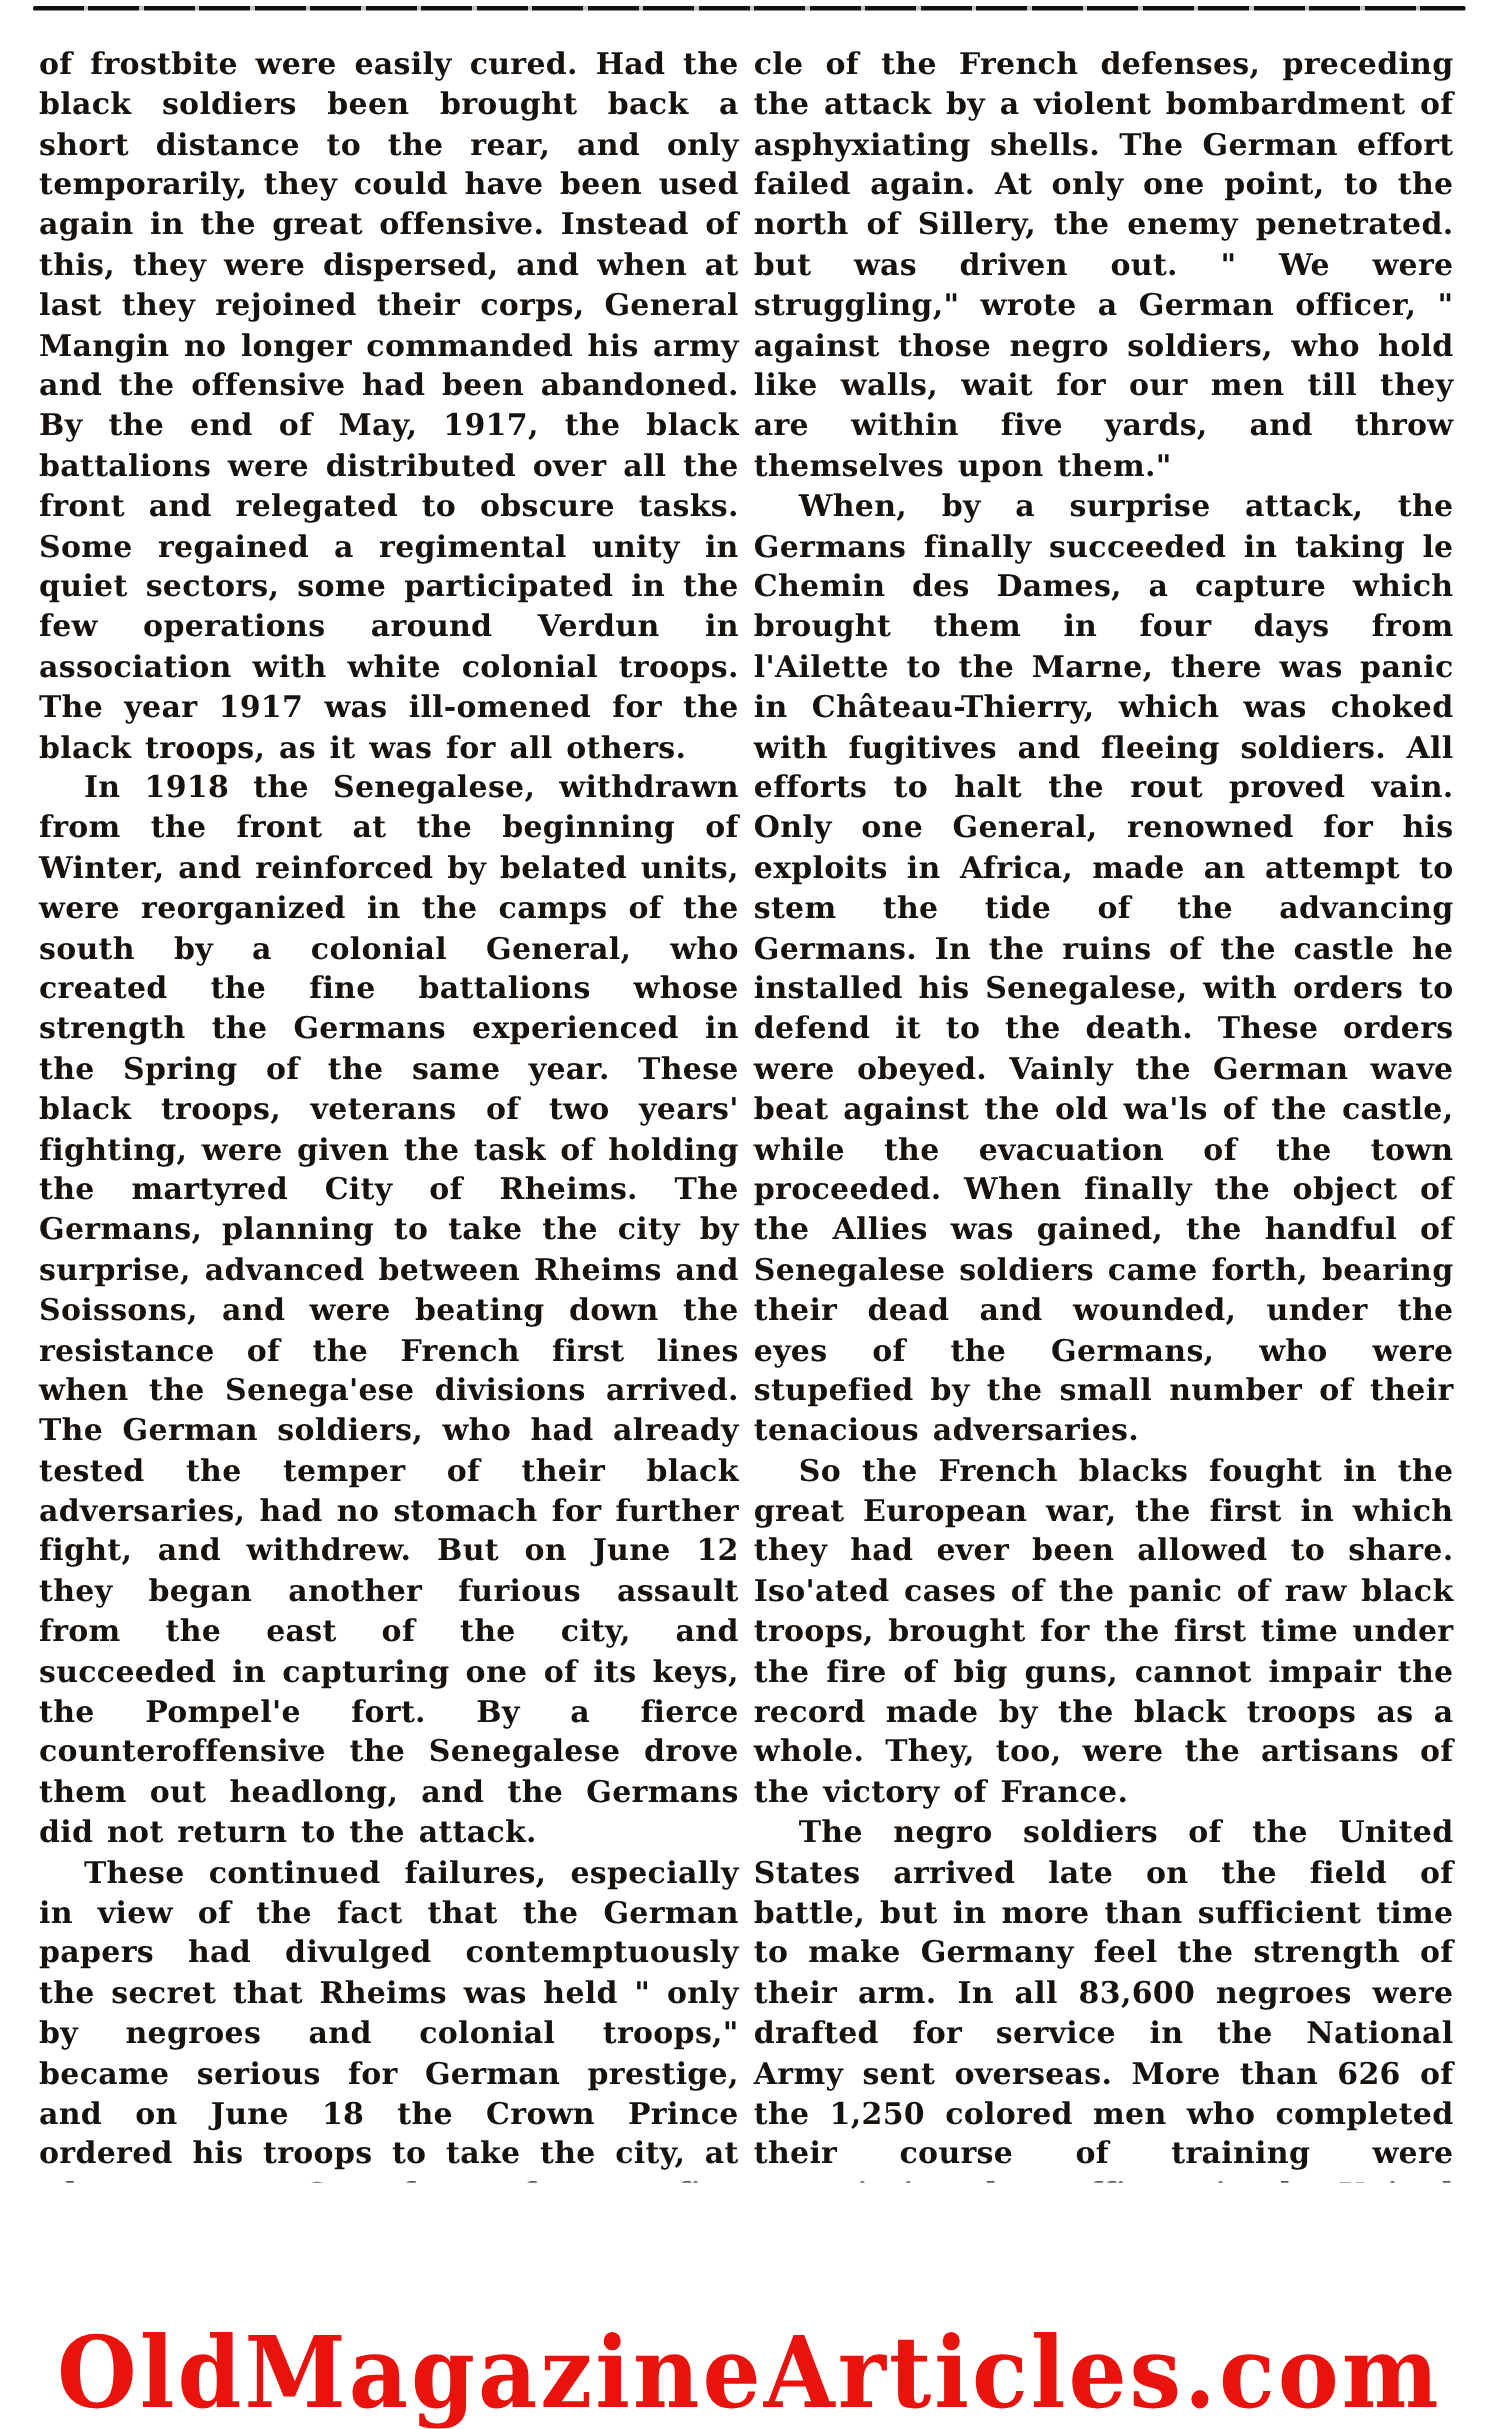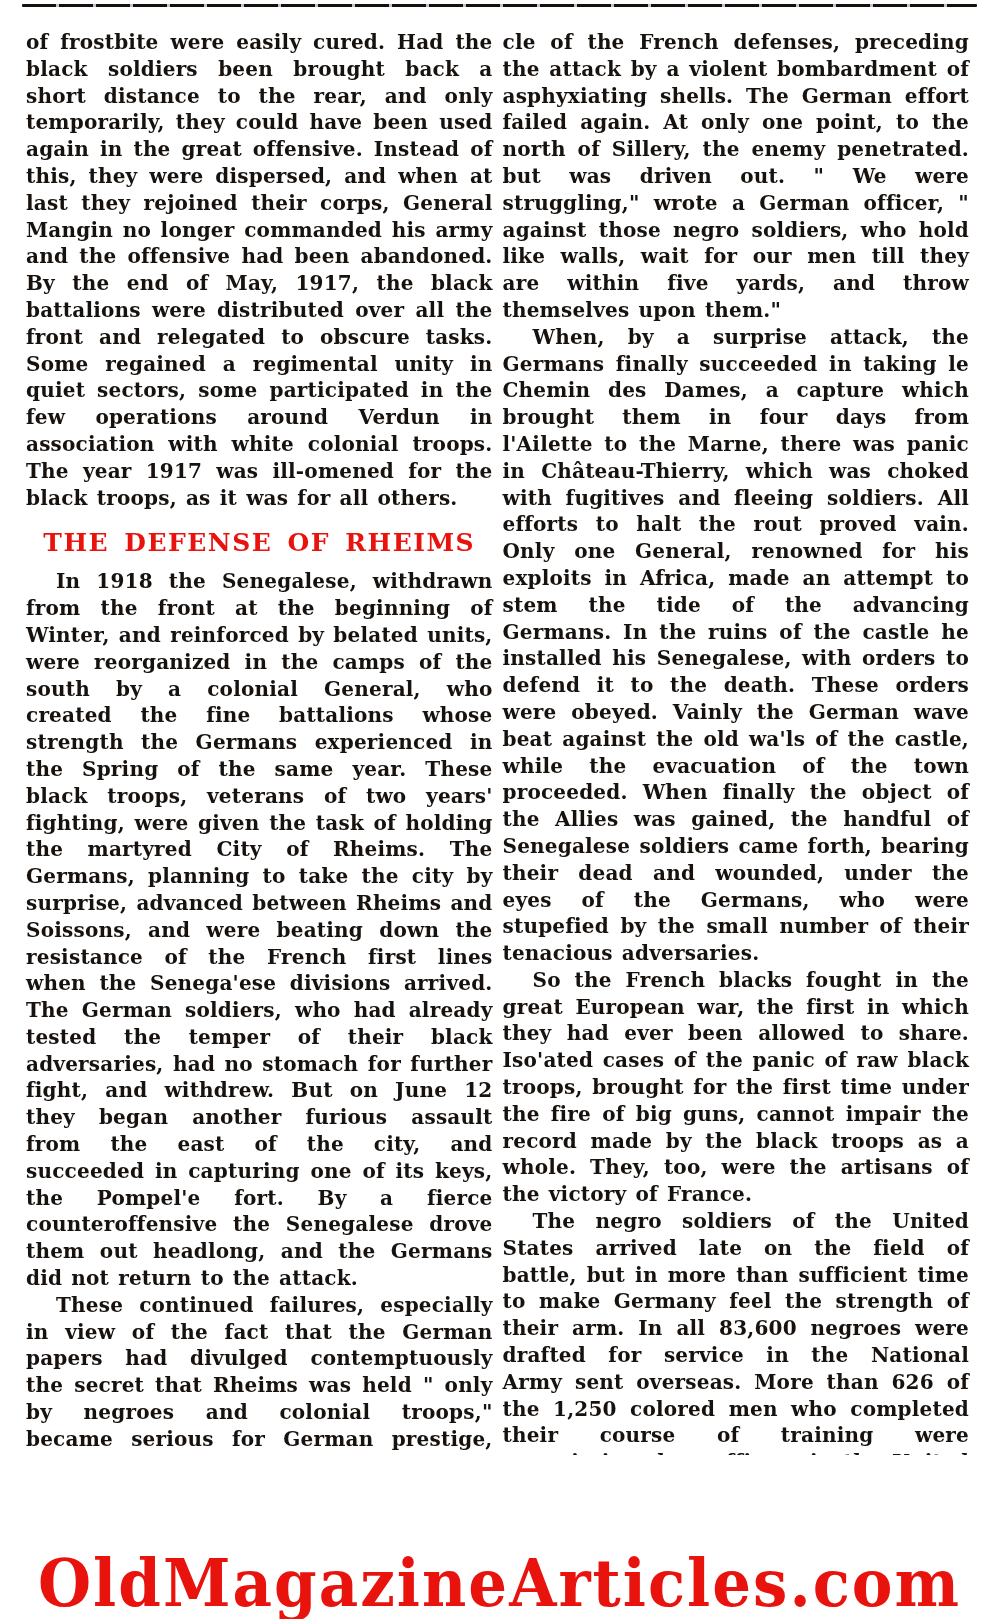--- a/index.html
+++ b/index.html
@@ -109,21 +109,20 @@
 <body>
 
 <div class="page">
 
 
   <div class="head-rule"></div>
 
   <div class="columns">
     <div class="col">
         <p class="para">of frostbite were easily cured.  Had the black soldiers been brought back a short distance to the rear, and only temporarily, they could have been used again in the great offensive.  Instead of this, they were dispersed, and when at last they rejoined their corps, General Mangin no longer commanded his army and the offensive had been abandoned.  By the end of May, 1917, the black battalions were distributed over all the front and relegated to obscure tasks.  Some regained a regimental unity in quiet sectors, some participated in the few operations around Verdun in association with white colonial troops.  The year 1917 was ill-omened for the black troops, as it was for all others.</p>
-        <h2 class="col-heading">THE DEFENSE OF RHEIMS</h2>
         <p class="para indent">In 1918 the Senegalese, withdrawn from the front at the beginning of Winter, and reinforced by belated units, were reorganized in the camps of the south by a colonial General, who created the fine battalions whose strength the Germans experienced in the Spring of the same year.  These black troops, veterans of two years' fighting, were given the task of holding the martyred City of Rheims.  The Germans, planning to take the city by surprise, advanced between Rheims and Soissons, and were beating down the resistance of the French first lines when the Senega'ese divisions arrived.  The German soldiers, who had already tested the temper of their black adversaries, had no stomach for further fight, and withdrew.  But on June 12 they began another furious assault from the east of the city, and succeeded in capturing one of its keys, the Pompel'e fort.  By a fierce counteroffensive the Senegalese drove them out headlong, and the Germans did not return to the attack.</p>
         <p class="para indent">These continued failures, especially in view of the fact that the German papers had divulged contemptuously the secret that Rheims was held " only by negroes and colonial troops," became serious for German prestige, and on June 18 the Crown Prince ordered his troops to take the city, at whatever cost.  On a front of twenty-five kilometers from west to east, three first-line divisions assailed the cir-</p>
       </div>
     <div class="col">
         <p class="para">cle of the French defenses, preceding the attack by a violent bombardment of asphyxiating shells.  The German effort failed again.  At only one point, to the north of Sillery, the enemy penetrated. but was driven out.  " We were struggling," wrote a German officer, " against those negro soldiers, who hold like walls, wait for our men till they are within five yards, and throw themselves upon them."</p>
         <p class="para indent">When, by a surprise attack, the Germans finally succeeded in taking le Chemin des Dames, a capture which brought them in four days from l'Ailette to the Marne, there was panic in Château-Thierry, which was choked with fugitives and fleeing soldiers.  All efforts to halt the rout proved vain.  Only one General, renowned for his exploits in Africa, made an attempt to stem the tide of the advancing Germans.  In the ruins of the castle he installed his Senegalese, with orders to defend it to the death.  These orders were obeyed. Vainly the German wave beat against the old wa'ls of the castle, while the evacuation of the town proceeded.  When finally the object of the Allies was gained, the handful of Senegalese soldiers came forth, bearing their dead and wounded, under the eyes of the Germans, who were stupefied by the small number of their tenacious adversaries.</p>
         <p class="para indent">So the French blacks fought in the great European war, the first in which they had ever been allowed to share. Iso'ated cases of the panic of raw black troops, brought for the first time under the fire of big guns, cannot impair the record made by the black troops as a whole.  They, too, were the artisans of the victory of France.</p>
         <p class="para indent">The negro soldiers of the United States arrived late on the field of battle, but in more than sufficient time to make Germany feel the strength of their arm.  In all 83,600 negroes were drafted for service in the National Army sent overseas. More than 626 of the 1,250 colored men who completed their course of training were commissioned as officers in the United States Army; nearly 100 negro physicians and surgeons received com-</p>
       </div>
   </div>

